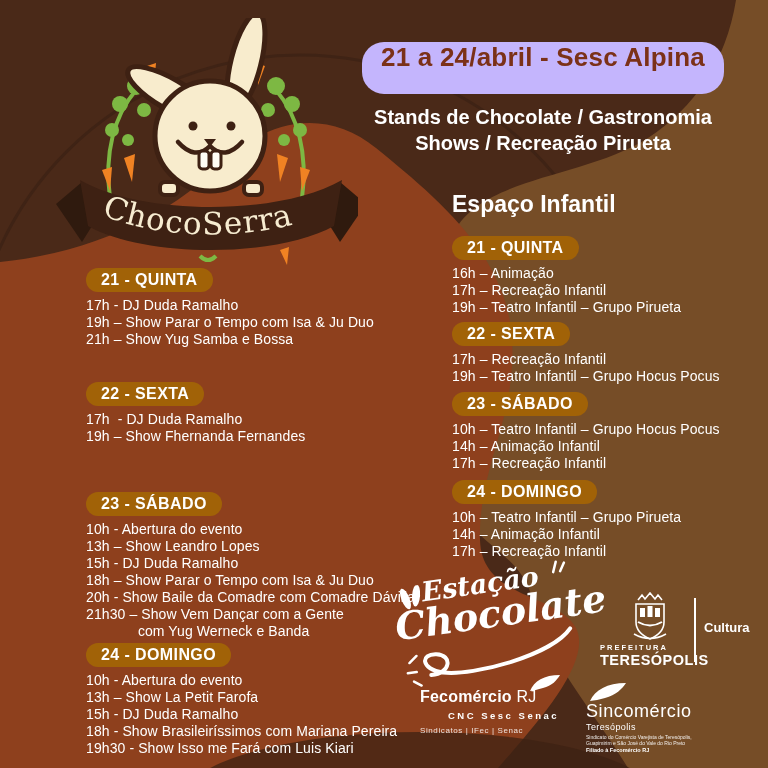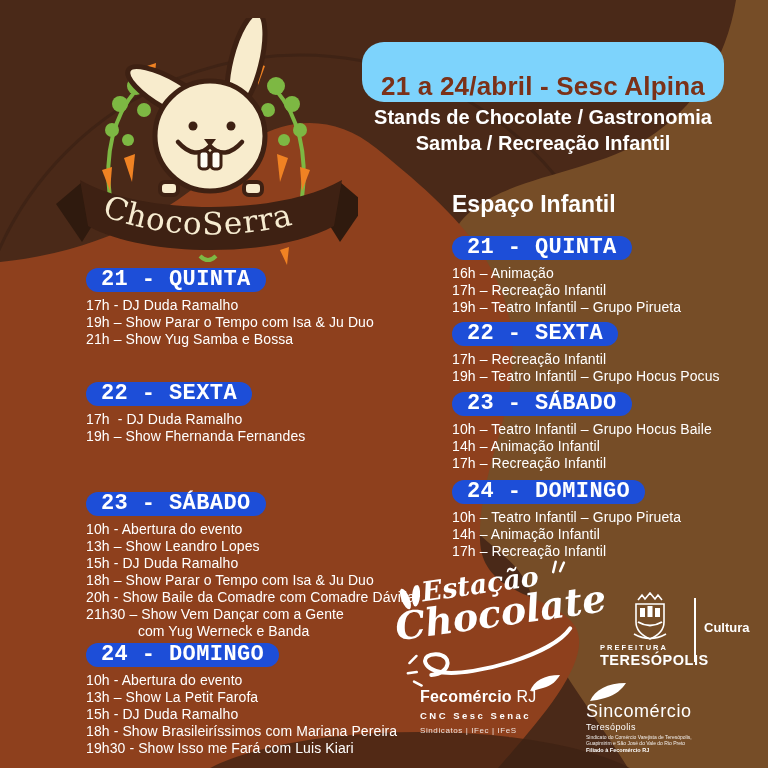--- a/index.html
+++ b/index.html
@@ -1,45 +1,45 @@
 <!DOCTYPE html>
 <html><head>
 <meta charset="utf-8">
 <style>
   html,body{margin:0;padding:0;background:#2b1a10;}
   .poster{position:relative;width:768px;height:768px;overflow:hidden;
           font-family:"Liberation Sans",sans-serif;color:#fff;}
   .bg{position:absolute;inset:0;z-index:0;}
   .abs{position:absolute;}
   
-  .banner{left:362px;top:42px;width:362px;height:60px;background:#7dd3fc;
-          border-radius:22px;display:flex;align-items:flex-end;justify-content:center;z-index:3;}
+  .banner{left:362px;top:42px;width:362px;height:52px;background:#c4b5fd;
+          border-radius:22px;display:flex;align-items:flex-start;justify-content:center;z-index:3;}
   .banner span{font-weight:700;font-size:26px;color:#7b3118;letter-spacing:.2px;}
   .subtitle{left:352px;top:104px;width:382px;text-align:center;z-index:3;}
   .subtitle div{font-weight:700;font-size:20px;line-height:26px;color:#fff;}
   
   .section{z-index:3;}
-  .pill{display:inline-block;background:#1d4ed8;color:#fff;font-weight:700;
-        font-size:22px;line-height:19px;padding:2px 15px 3px;border-radius:15px;letter-spacing:.4px;font-family:Liberation Mono, monospace;}
+  .pill{display:inline-block;background:#a16207;color:#fff;font-weight:700;
+        font-size:16px;line-height:19px;padding:2px 15px 3px;border-radius:15px;letter-spacing:.4px;}
   .items{margin-top:5px;}
   .item{font-size:14px;line-height:17px;color:#fff;white-space:pre-wrap;letter-spacing:.1px;}
   .kids-title{left:452px;top:191px;font-size:23px;font-weight:700;z-index:3;}
   
   .estacao{left:396px;top:570px;width:180px;z-index:3;transform:rotate(-8deg);text-align:center;}
   .estacao .l1{font-family:"DejaVu Serif",serif;font-style:italic;font-weight:700;font-size:27px;line-height:28px;}
   .estacao .l2{font-family:"DejaVu Serif",serif;font-style:italic;font-weight:700;font-size:38px;line-height:38px;margin-top:-2px;}
   .pref{left:600px;top:592px;width:100px;text-align:left;z-index:3;}
   .pref .small{font-size:7.5px;font-weight:700;letter-spacing:2px;margin-top:1px;}
   .pref .big{font-size:14.5px;font-weight:700;letter-spacing:.5px;}
   .vline{left:694px;top:598px;width:2px;height:64px;background:#fff;z-index:3;}
   .cultura{left:704px;top:620px;font-size:13px;font-weight:700;z-index:3;}
   .feco{left:420px;top:688px;width:150px;z-index:3;}
   .feco .name{font-size:16px;font-weight:700;letter-spacing:.2px;position:relative;}
   .feco .name .rj{font-weight:400;}
-  .feco .orgs{font-size:9.5px;font-weight:700;letter-spacing:2.5px;margin-top:4px;}
+  .feco .orgs{font-size:9.5px;font-weight:700;letter-spacing:2.5px;margin-top:4px;margin-left:28px;}
   .feco .small{font-size:8px;margin-top:5px;opacity:.85;letter-spacing:.6px;}
   .sinco{left:586px;top:682px;width:180px;z-index:3;}
   .sinco .name{font-size:18px;font-weight:400;letter-spacing:.6px;line-height:19px;}
   .sinco .city{font-size:9px;margin-top:1px;letter-spacing:.4px;}
   .sinco .desc{font-size:5px;line-height:6px;margin-top:2px;opacity:.9;}
   .sinco .affil{font-size:5.5px;font-weight:700;margin-top:1px;}
   svg text{font-family:"DejaVu Serif",serif;}
 </style>
 </head>
 <body>
@@ -112,21 +112,21 @@
       <path d="M 148,238 q 8,8 16,0" stroke="#7db843" stroke-width="4" fill="none"></path>
       <path d="M 228,232 l 9,-3 l -2,18 z" fill="#f08223"></path>
     </g>
   </svg>
 
   <div class="abs banner">
     <span>21 a 24/abril - Sesc Alpina</span>
   </div>
   <div class="abs subtitle">
     <div>Stands de Chocolate / Gastronomia</div>
-    <div>Samba / Recreação Infantil</div>
+    <div>Shows / Recreação Pirueta</div>
   </div>
 
   <div class="abs section" style="left:86px;top:268px;">
     <span class="pill">21 - QUINTA</span>
     <div class="items">
         <div class="item">17h - DJ Duda Ramalho</div>
         <div class="item">19h – Show Parar o Tempo com Isa &amp; Ju Duo</div>
         <div class="item">21h – Show Yug Samba e Bossa</div>
       </div>
   </div>
@@ -172,21 +172,21 @@
   <div class="abs section" style="left:452px;top:322px;">
     <span class="pill">22 - SEXTA</span>
     <div class="items">
         <div class="item">17h – Recreação Infantil</div>
         <div class="item">19h – Teatro Infantil – Grupo Hocus Pocus</div>
       </div>
   </div>
   <div class="abs section" style="left:452px;top:392px;">
     <span class="pill">23 - SÁBADO</span>
     <div class="items">
-        <div class="item">10h – Teatro Infantil – Grupo Hocus Baile</div>
+        <div class="item">10h – Teatro Infantil – Grupo Hocus Pocus</div>
         <div class="item">14h – Animação Infantil</div>
         <div class="item">17h – Recreação Infantil</div>
       </div>
   </div>
   <div class="abs section" style="left:452px;top:480px;">
     <span class="pill">24 - DOMINGO</span>
     <div class="items">
         <div class="item">10h – Teatro Infantil – Grupo Pirueta</div>
         <div class="item">14h – Animação Infantil</div>
         <div class="item">17h – Recreação Infantil</div>
@@ -229,21 +229,21 @@
 
   <div class="abs feco">
     <svg width="34" height="18" viewBox="0 0 34 18" style="position:absolute;right:8px;top:-14px;">
       <path d="M2,17 C6,7 16,1 32,1 C29,6 24,12 15,14 C10,15.5 5,16.5 2,17 Z" fill="#fff"></path>
     </svg>
     <div class="name">
       <span>Fecomércio</span>
       <span class="rj">RJ</span>
     </div>
     <div class="orgs">CNC Sesc Senac</div>
-    <div class="small">Sindicatos  |  IFec  |  IFeS</div>
+    <div class="small">Sindicatos  |  IFec  |  Senac</div>
   </div>
 
   <div class="abs sinco">
     <svg width="40" height="20" viewBox="0 0 40 20" style="display:block;margin-left:2px;">
       <path d="M2,19 C7,8 19,1 38,1 C34,7 28,13 17,16 C12,17.5 6,18.5 2,19 Z" fill="#fff"></path>
     </svg>
     <div class="name">Sincomércio</div>
     <div class="city">Teresópolis</div>
     <div class="desc">
       <div>Sindicato do Comércio Varejista de Teresópolis,</div>

